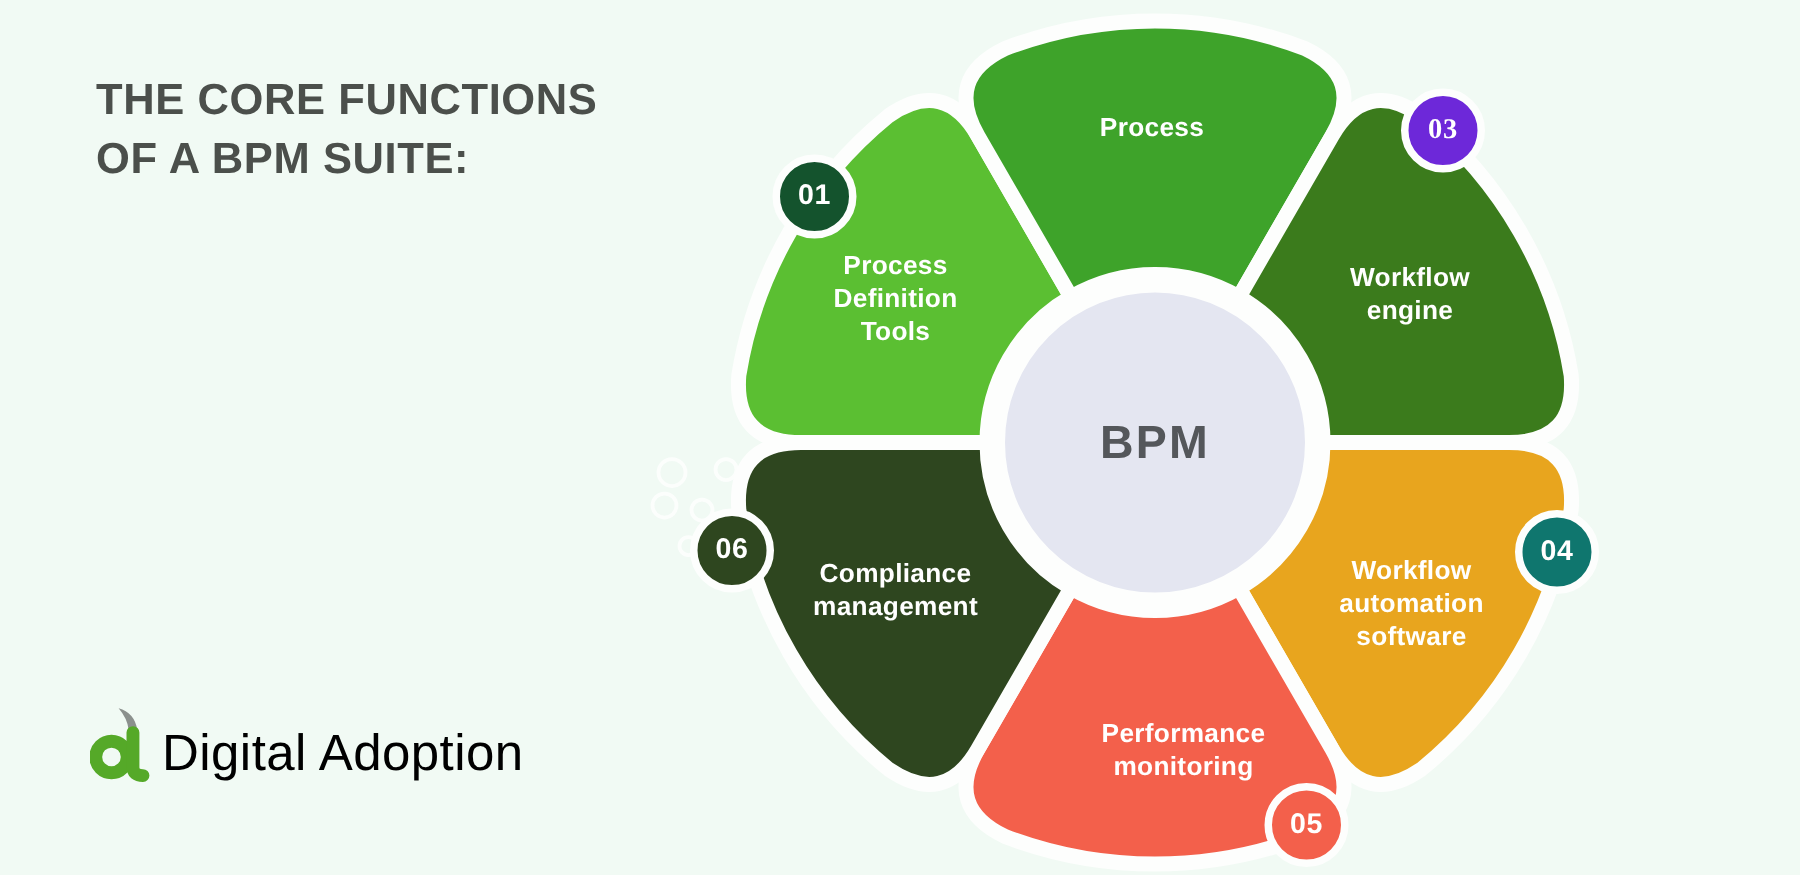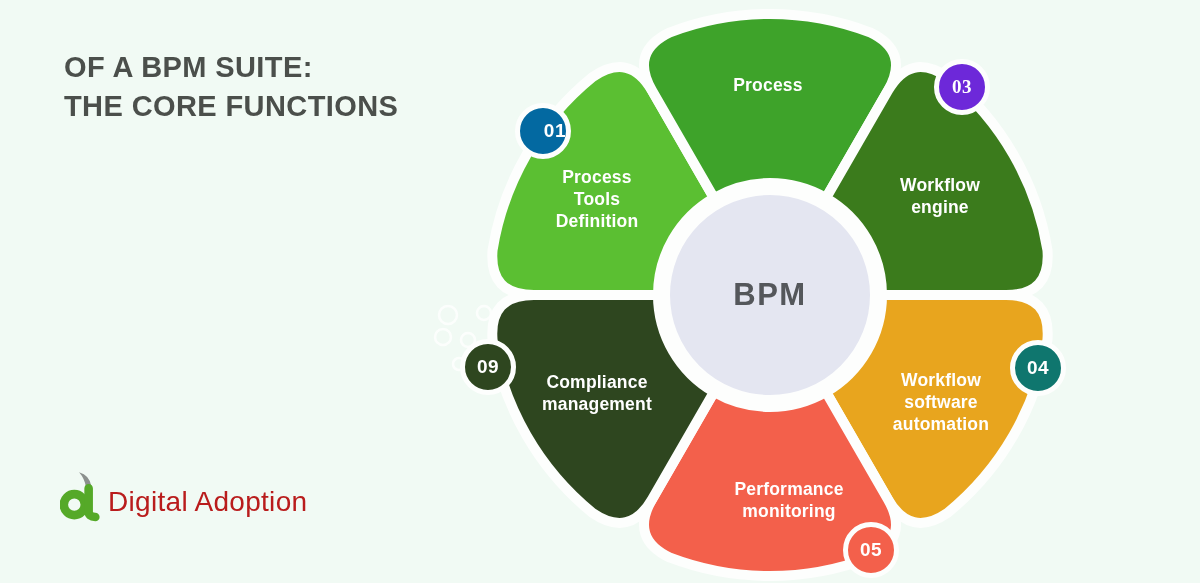--- a/index.html
+++ b/index.html
@@ -26,30 +26,30 @@
 
   
   .badge{position:absolute;transform:translate(-50%,-50%);width:46px;height:46px;
          border:5px solid #fdfefd;border-radius:50%;
          display:flex;align-items:center;justify-content:center;
          color:#ffffff;font-weight:700;font-size:19px;letter-spacing:.5px;}
 
   
   .logo{position:absolute;left:60px;top:472px;display:flex;align-items:center;}
   .logo-mark{width:42px;height:50px;display:block;}
-  .logo-text{font-size:28px;font-weight:500;color:#b91c1c;letter-spacing:.3px;margin-left:6px;margin-top:10px;}
+  .logo-text{font-size:34px;font-weight:500;color:#000000;letter-spacing:.3px;margin-left:6px;margin-top:10px;}
 </style>
 </head>
 <body>
 
 <div class="stage">
 
   <h1 class="title">
+    <span class="tl">THE CORE FUNCTIONS</span>
     <span class="tl">OF A BPM SUITE:</span>
-    <span class="tl">THE CORE FUNCTIONS</span>
   </h1>
 
   <svg class="flower" viewBox="0 0 1200 583">
 
     <g fill="none" stroke="#ffffff" stroke-width="2.5" opacity="0.8">
       <circle cx="448" cy="315" r="9"></circle>
       <circle cx="484" cy="313" r="7"></circle>
       <circle cx="443" cy="337" r="8"></circle>
       <circle cx="468" cy="340" r="7"></circle>
       <circle cx="459" cy="364" r="6"></circle>
@@ -65,62 +65,62 @@
       <path transform="translate(770,295) rotate(240)" d="M -56 -97 L -118 -204.4 Q -140.5 -243.3 -99.9 -262.7 A 281 281 0 0 1 99.9 -262.7 Q 140.5 -243.3 118 -204.4 L 56 -97 A 112 112 0 0 0 -56 -97 Z" fill="#2e461f"></path>
     </g>
   </svg>
 
   <div class="center-circle" style="background: rgb(228, 230, 241); text-align: center;">
     <span class="center-label">BPM</span>
   </div>
 
   <div class="plabel" style="left:597px;top:199px;">
     <div>Process</div>
+    <div>Definition</div>
     <div>Tools</div>
-    <div>Definition</div>
   </div>
   <div class="plabel" style="left:768px;top:85px;">
     <div>Process</div>
     <div></div>
   </div>
   <div class="plabel" style="left:940px;top:196px;">
     <div>Workflow</div>
     <div>engine</div>
     <div></div>
   </div>
   <div class="plabel" style="left:941px;top:402px;">
     <div>Workflow</div>
+    <div>automation</div>
     <div>software</div>
-    <div>automation</div>
   </div>
   <div class="plabel" style="left:789px;top:500px;">
     <div>Performance</div>
     <div>monitoring</div>
     <div></div>
   </div>
   <div class="plabel" style="left:597px;top:393px;">
     <div>Compliance</div>
     <div>management</div>
     <div></div>
   </div>
 
-  <div class="badge" style="left: 543px; top: 131px; background: #0369a1; justify-content: flex-end;">
+  <div class="badge" style="left: 543px; top: 131px; background: #14532d;">
     <span>01</span>
   </div>
   <div class="badge" style="left: 962px; top: 87px; background: #6d28d9; font-family: Liberation Serif, serif;">
     <span>03</span>
   </div>
   <div class="badge" style="left: 1038px; top: 368px; background: #0f766e;">
     <span>04</span>
   </div>
   <div class="badge" style="left: 871px; top: 550px; background: rgb(243, 96, 75); text-align: right;">
     <span>05</span>
   </div>
   <div class="badge" style="left: 488px; top: 367px; background: rgb(46, 70, 31);">
-    <span>09</span>
+    <span>06</span>
   </div>
 
   <div class="logo">
     <svg class="logo-mark" viewBox="0 0 44 52">
       <path d="M33 15 Q31 3 20 0 Q26 7 27 15 Z" fill="#8b908d"></path>
       <circle cx="15" cy="34" r="11" fill="none" stroke-width="9" stroke="#55a928"></circle>
       <path d="M30 17 L30 41 Q30 47 37 47" fill="none" stroke-width="9" stroke-linecap="round" stroke="#55a928"></path>
     </svg>
     <span class="logo-text">Digital Adoption</span>
   </div>

